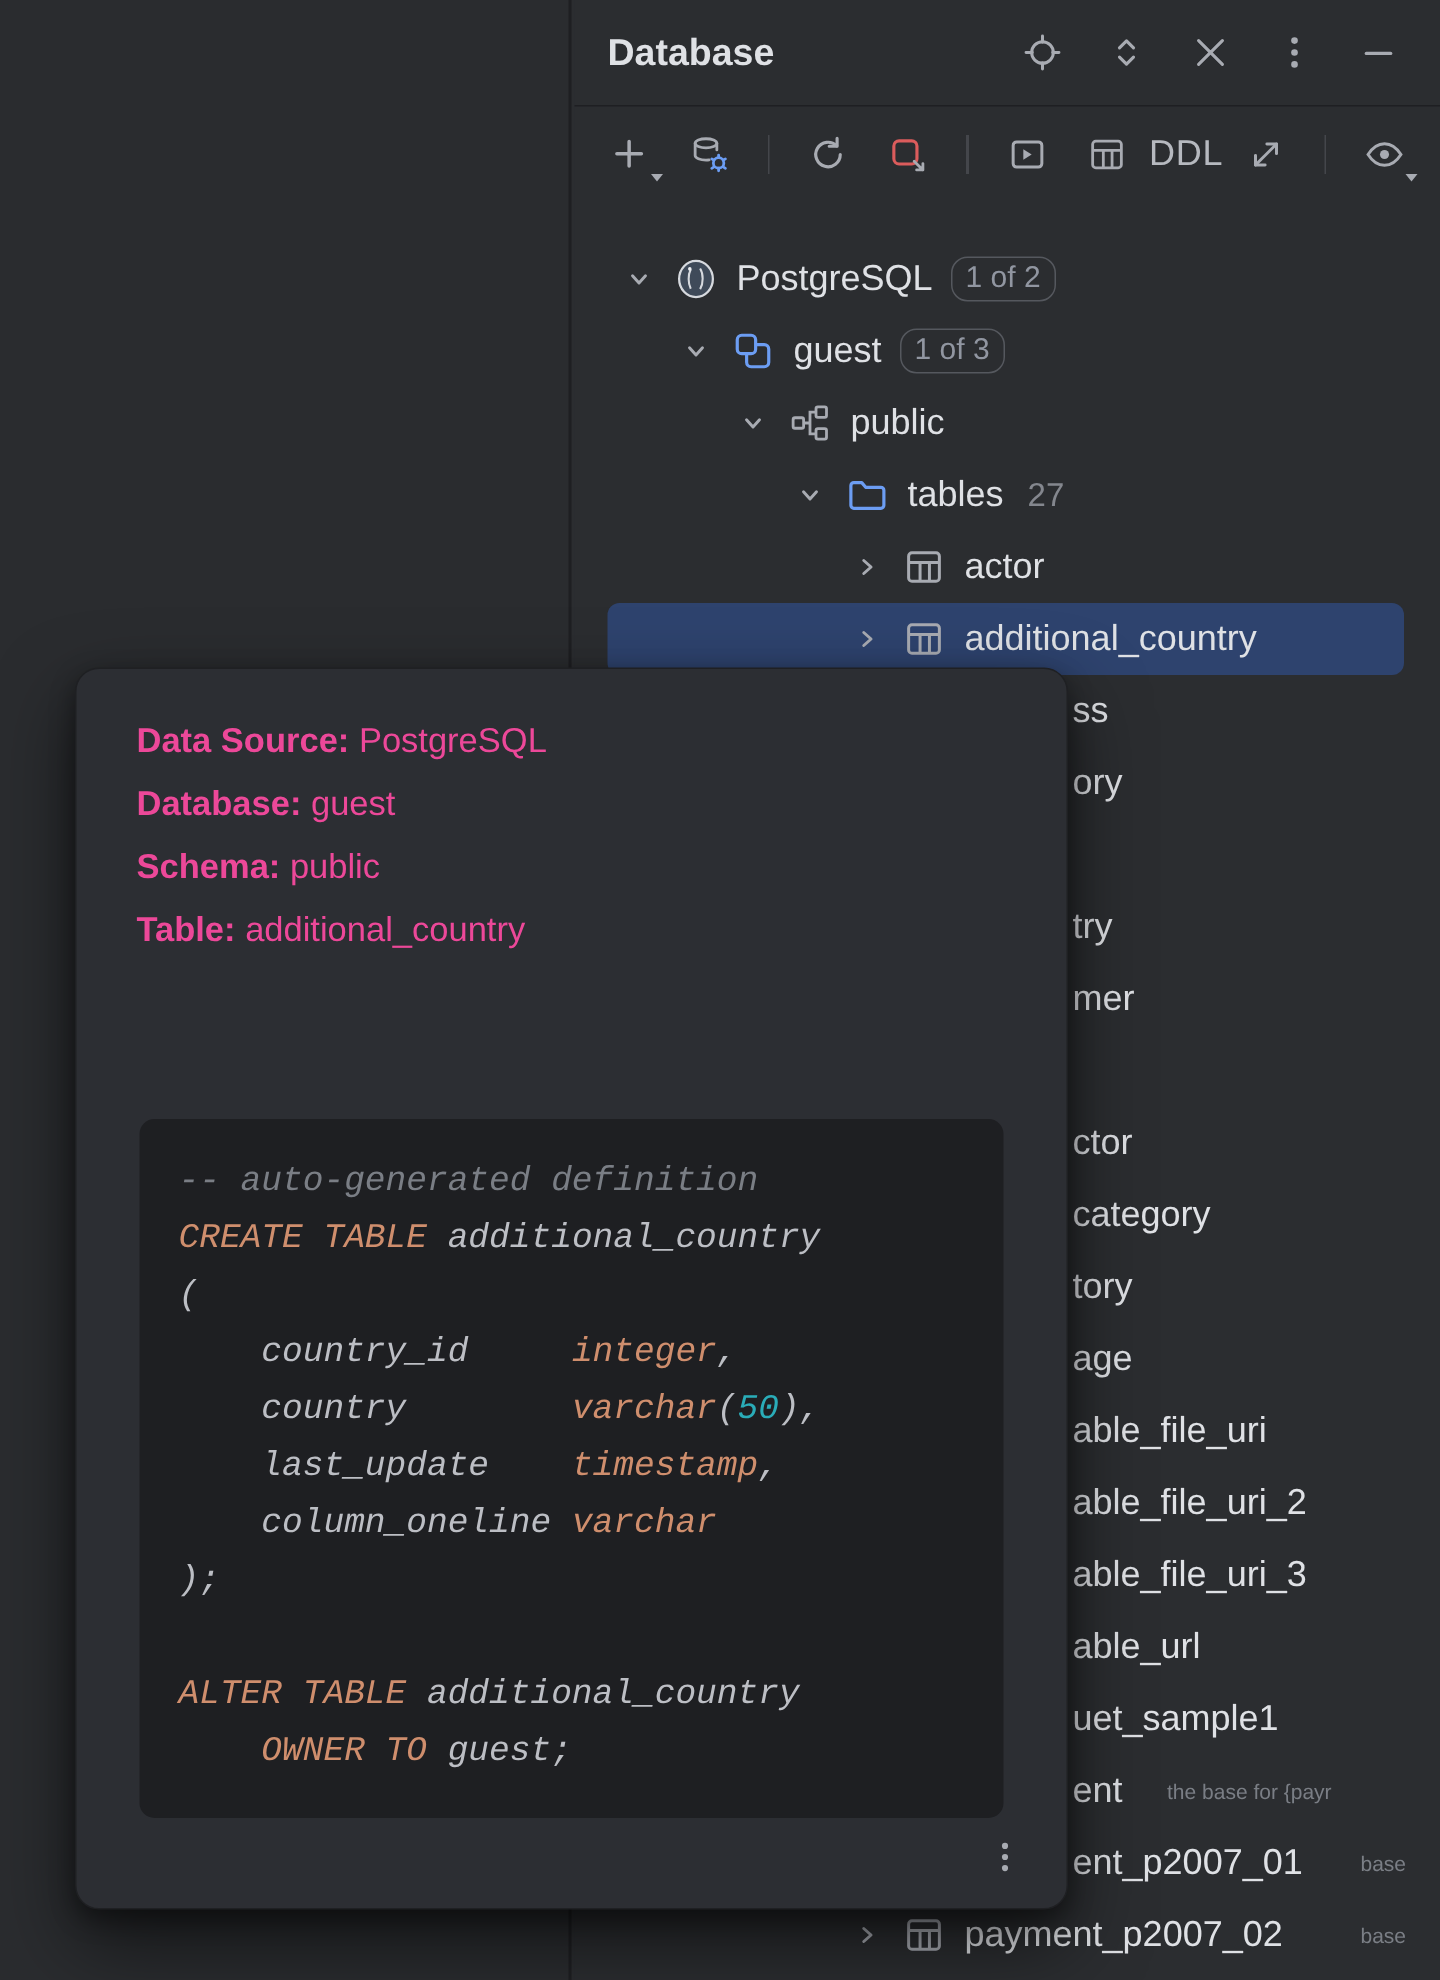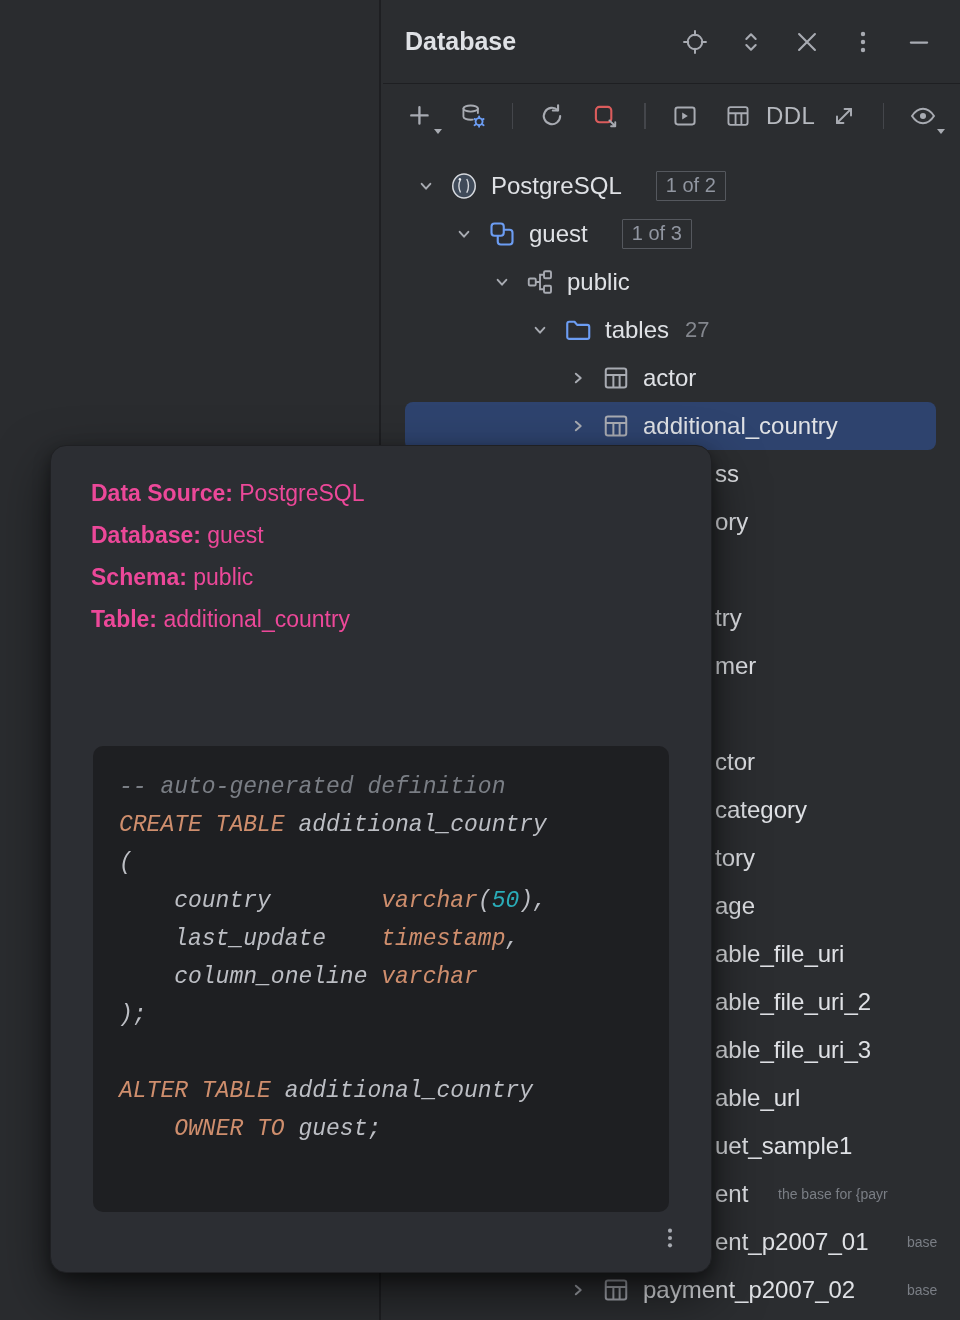--- a/index.html
+++ b/index.html
@@ -15,21 +15,21 @@
   
   .left-pane {
     position:absolute; left:0; top:0; width:381px; height:1320px;
     background:#2A2C2F; border-right:2px solid #1E1F22;
   }
 
   
   .panel { position:absolute; left:383px; top:0; right:0; bottom:0; background:#2B2D30; }
 
   .panel-header {
-    height:84px; display:flex; align-items:center;
+    height:71px; display:flex; align-items:center;
     padding:0 24px 0 22px; border-bottom:1px solid #1E1F22;
   }
   .panel-title { font-size:25px; font-weight:700; color:#DFE1E5; }
   .header-icons { margin-left:auto; display:flex; align-items:center; gap:22px; }
   .icon-btn { width:34px; height:34px; display:flex; align-items:center; justify-content:center; border-radius:6px; }
   .icon-btn svg { width:28px; height:28px; }
 
   .toolbar { height:64px; display:flex; align-items:center; gap:15px; padding:0 18px; }
   .tool-btn { position:relative; min-width:38px; height:38px; display:flex; align-items:center; justify-content:center; border-radius:6px; }
   .tool-btn svg { width:28px; height:28px; }
@@ -46,22 +46,22 @@
   .trow {
     height:48px; display:flex; align-items:center; position:relative;
     font-size:24px; color:#DFE1E5; white-space:nowrap;
   }
   .trow.selected { background:var(--selection); border-radius:8px; margin-left:22px; margin-right:24px; }
   .chev { width:26px; height:26px; margin-right:10px; flex:0 0 auto; display:flex; align-items:center; justify-content:center; }
   .chev svg { width:26px; height:26px; }
   .trow .icn { width:30px; height:30px; margin-right:12px; flex:0 0 auto; display:flex; align-items:center; justify-content:center; }
   .trow .icn svg { width:30px; height:30px; }
   .badge {
-    margin-left:34px; font-size:20px; color:#9196A1;
-    border:1px solid #55585E; border-radius:1px; padding:2px 9px 3px;
+    margin-left:12px; font-size:20px; color:#9196A1;
+    border:1px solid #55585E; border-radius:11px; padding:2px 9px 3px;
   }
   .count { margin-left:16px; font-size:22px; color:#84878E; }
   .tcomment { position:absolute; top:50%; transform:translateY(-50%); font-size:14px; color:#7A7E85; }
 
   
   .tooltip {
     position:absolute; left:50px; top:445px; width:662px; height:828px;
     background:#2C2E33; border:1px solid #1F2023; border-radius:16px;
     box-shadow:0 22px 52px rgba(0,0,0,.55), 0 6px 16px rgba(0,0,0,.4);
     padding:26px 40px 0; z-index:5;
@@ -378,20 +378,21 @@
   <div class="info">
       <div class="info-line"><b>Data Source:</b><span> PostgreSQL</span></div>
       <div class="info-line"><b>Database:</b><span> guest</span></div>
       <div class="info-line"><b>Schema:</b><span> public</span></div>
       <div class="info-line"><b>Table:</b><span> additional_country</span></div>
     </div>
   <div class="codeblock">
       <div class="cl"><span class="tok cm">-- auto-generated definition</span></div>
       <div class="cl"><span class="tok kw">CREATE TABLE</span><span class="tok pl"> additional_country</span></div>
       <div class="cl"><span class="tok pl">(</span></div>
+      <div class="cl"><span class="tok pl">    country_id     </span><span class="tok kw">integer</span><span class="tok pl">,</span></div>
       <div class="cl"><span class="tok pl">    country        </span><span class="tok kw">varchar</span><span class="tok pl">(</span><span class="tok num">50</span><span class="tok pl">)</span><span class="tok pl">,</span></div>
       <div class="cl"><span class="tok pl">    last_update    </span><span class="tok kw">timestamp</span><span class="tok pl">,</span></div>
       <div class="cl"><span class="tok pl">    column_oneline </span><span class="tok kw">varchar</span></div>
       <div class="cl"><span class="tok pl">);</span></div>
       <div class="cl">&nbsp;</div>
       <div class="cl"><span class="tok kw">ALTER TABLE</span><span class="tok pl"> additional_country</span></div>
       <div class="cl"><span class="tok pl">    </span><span class="tok kw">OWNER TO</span><span class="tok pl"> guest;</span></div>
     </div>
   <span class="tooltip-kebab">
       <svg viewBox="0 0 24 24" fill="currentColor">

